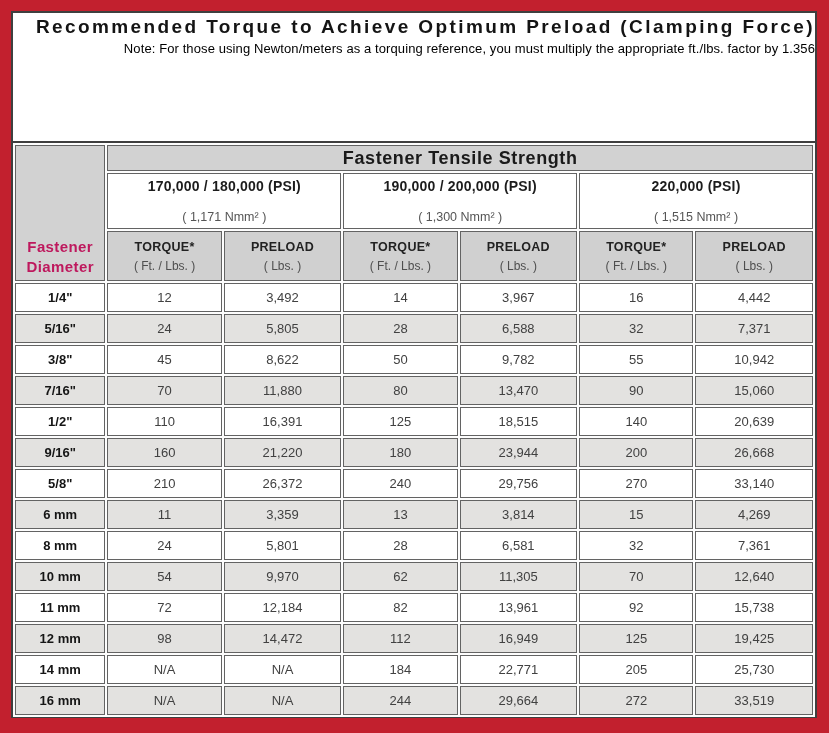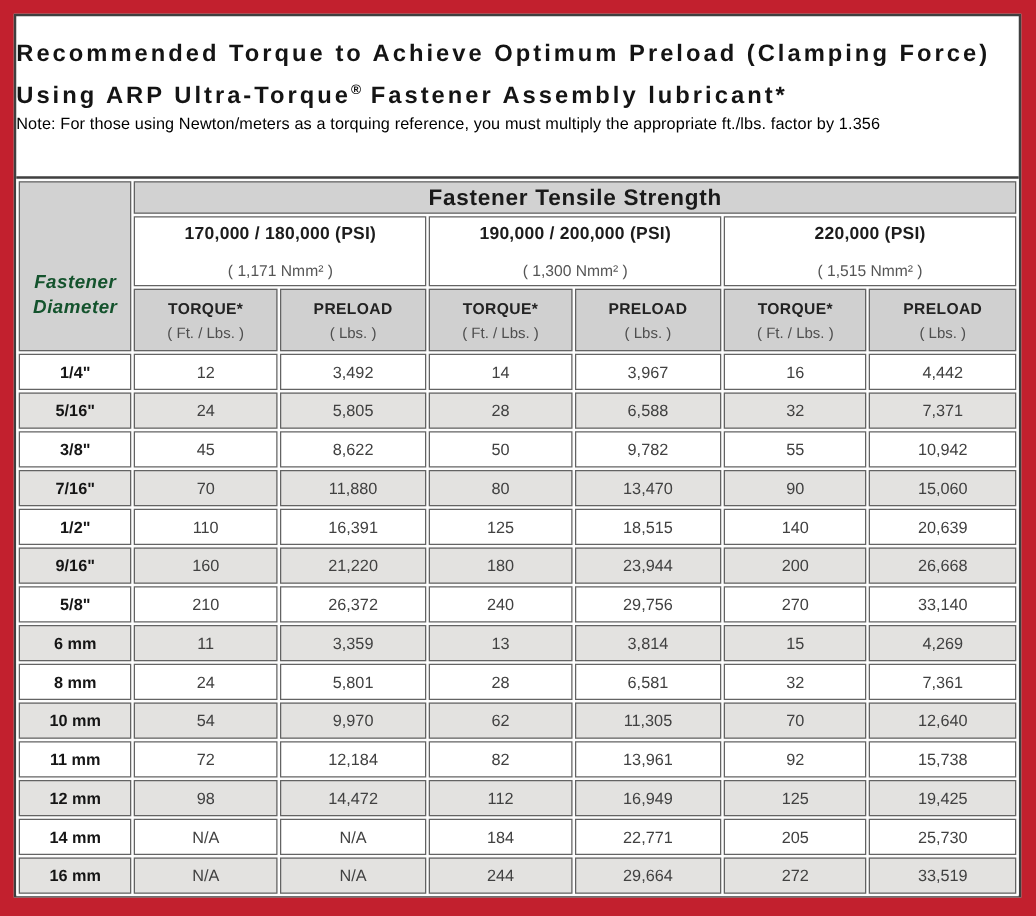--- a/index.html
+++ b/index.html
@@ -16,22 +16,21 @@
   .panel {
     width: 100%; height: 100%;
     background: #ffffff;
     border: 2px solid #3F3F3F;
     display: flex;
     flex-direction: column;
   }
   .title-block {
     height: 128px;
     flex: none;
-    text-align: left;
-    padding-top: 17px;
+    text-align: right;
   }
   .title-line {
     font-size: 19px;
     font-weight: bold;
     color: #141414;
     letter-spacing: 2.4px;
     line-height: 28px;
     white-space: nowrap;
   }
   .title-line sup {
@@ -66,27 +65,26 @@
   th.tensile-cell {
     background: #D2D2D2;
     font-size: 18px;
     font-weight: bold;
     color: #1a1a1a;
     letter-spacing: 0.6px;
   }
   th.diam-cell {
     background: #D2D2D2;
     vertical-align: bottom;
-    padding-bottom: 24px;
+    padding-bottom: 3px;
     font-size: 15px;
     font-weight: bold;
-    color: #14532d;
+    color: #be185d;
     line-height: 20px;
     letter-spacing: 0.4px;
-    font-style: italic;
   }
   tr.psi-row { height: 56px; }
   th.psi-cell { background: #ffffff; }
   .psi-main { font-size: 14px; font-weight: bold; color: #1c1c1c; letter-spacing: 0.2px; }
   .psi-sub { font-size: 12.5px; font-weight: normal; color: #555; margin-top: 16px; }
   tr.colhead-row { height: 50px; }
   th.colhead-cell { background: #D0D0D0; }
   .ch-main { font-size: 12.5px; font-weight: bold; color: #222; letter-spacing: 0.3px; }
   .ch-sub { font-size: 12px; font-weight: normal; color: #4e4e4e; margin-top: 5px; }
   tbody tr { height: 29px; }
@@ -104,21 +102,20 @@
   }
 </style>
 </head>
 <body>
 
 <div class="frame">
   <div class="panel">
 
     <div class="title-block">
       <div class="title-line">Recommended Torque to Achieve Optimum Preload (Clamping Force)</div>
-      <div class="title-line"><span>Using ARP Ultra-Torque</span><sup>®</sup><span> Fastener Assembly lubricant*</span></div>
       <div class="note">Note: For those using Newton/meters as a torquing reference, you must multiply the appropriate ft./lbs. factor by 1.356</div>
     </div>
 
     <table class="torque">
       <colgroup>
         <col class="c-diam">
         <col class="c-torque">
           <col class="c-preload">
         <col class="c-torque">
           <col class="c-preload">

